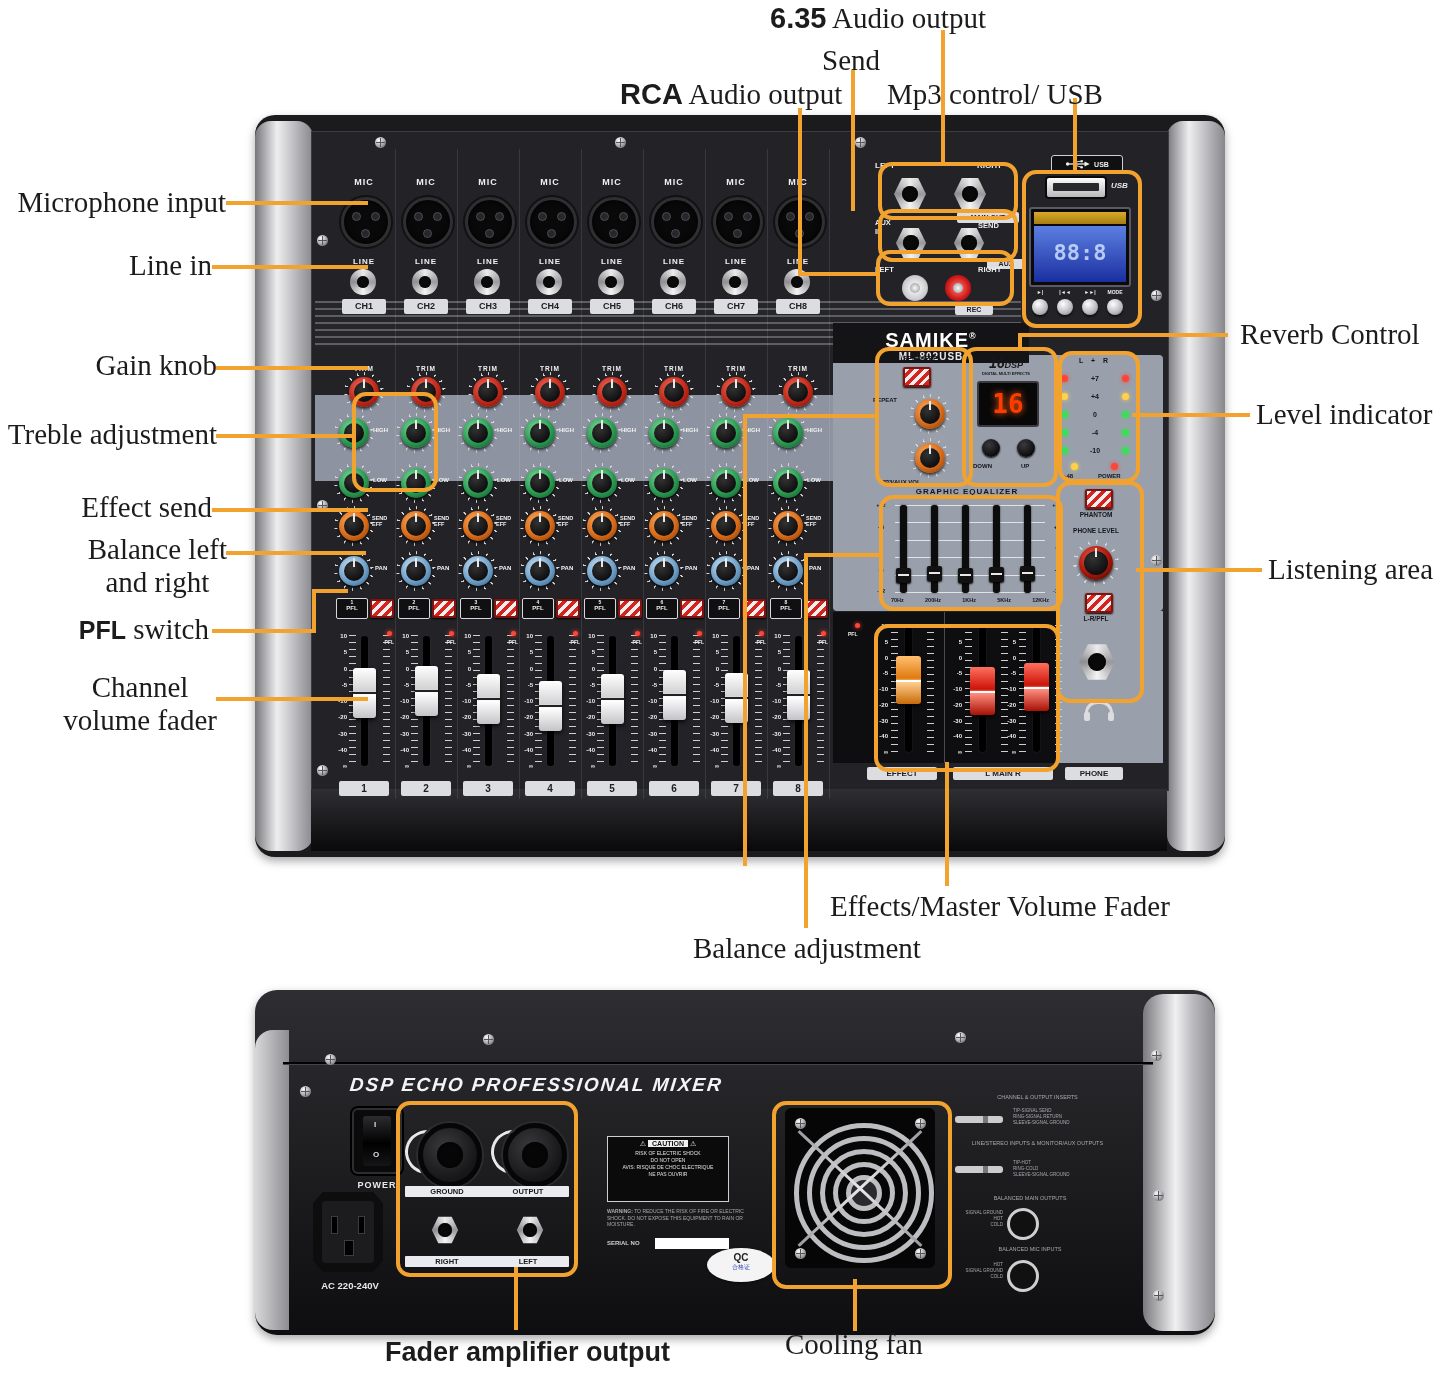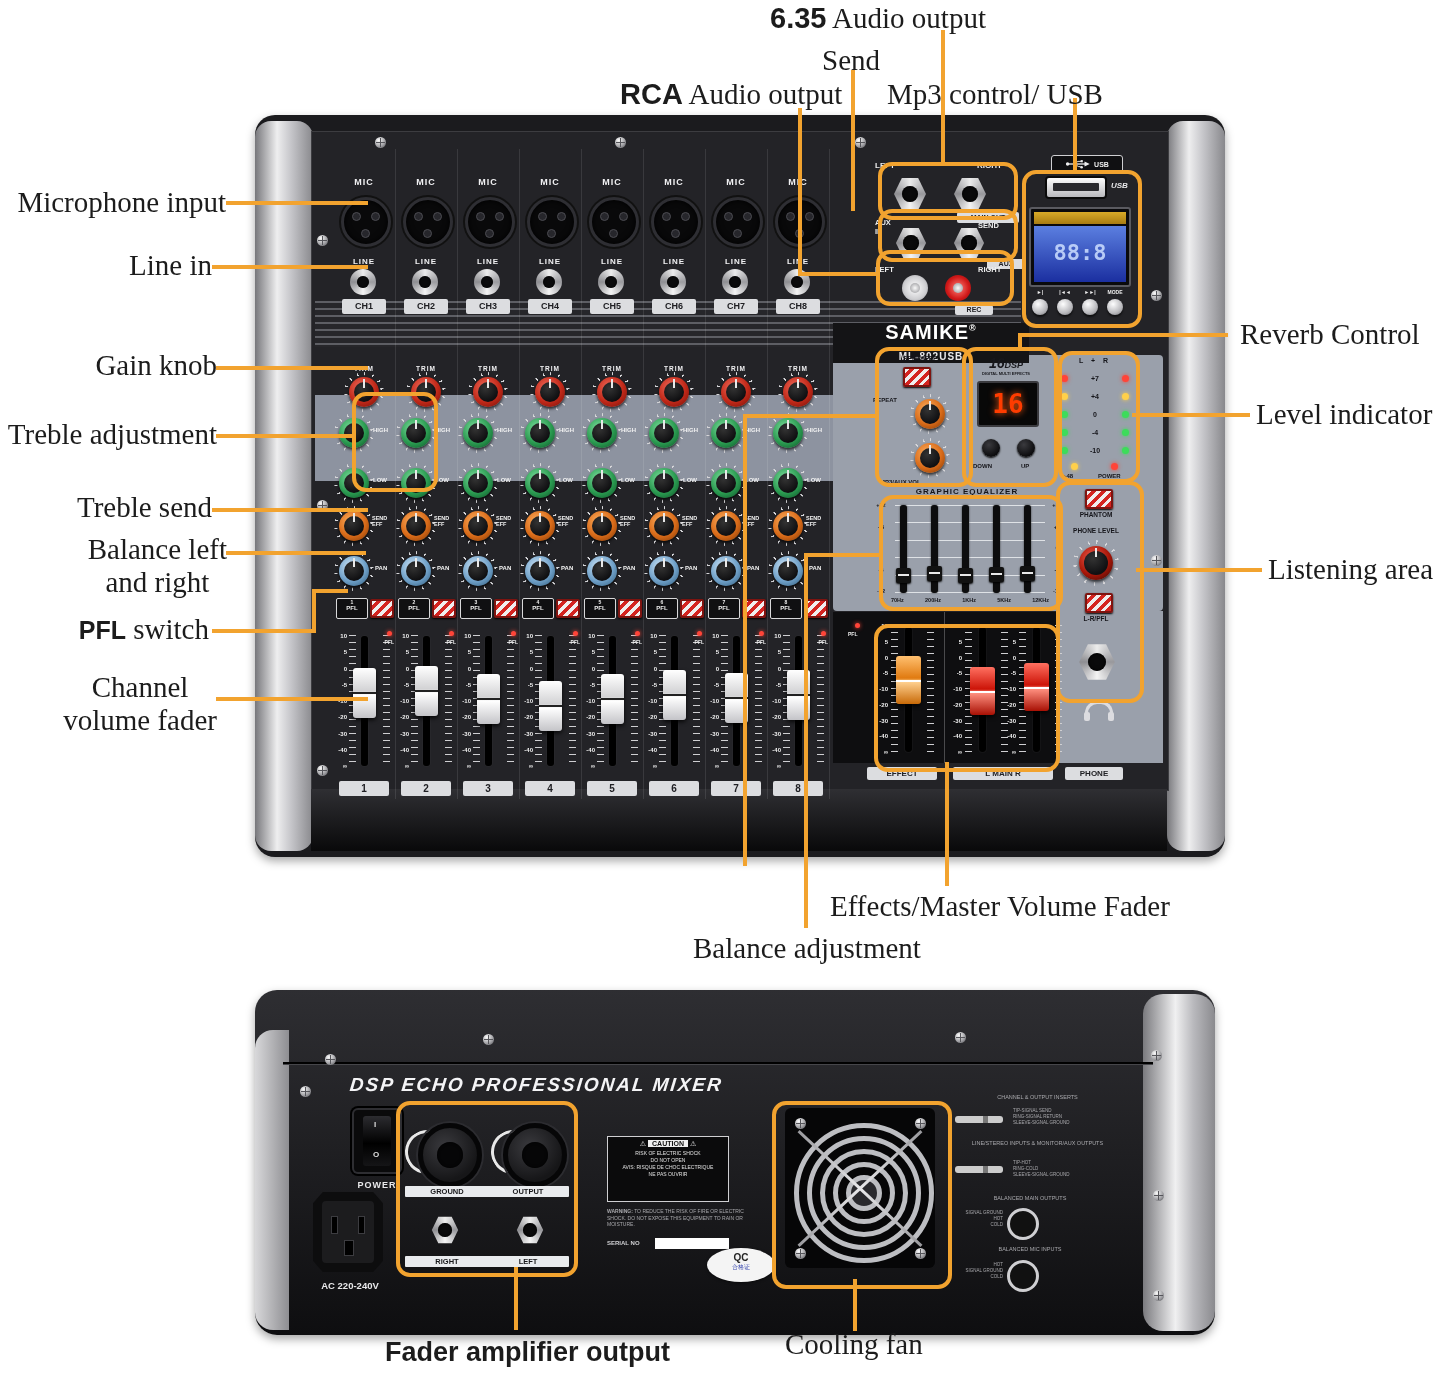--- a/index.html
+++ b/index.html
@@ -109,21 +109,21 @@
 
   <div class="callout" style="left:770px;top:2px;"><b>6.35</b><span> Audio output</span></div>
   <div class="callout" style="left:822px;top:44px;"><span>Send</span></div>
   <div class="callout" style="left:620px;top:78px;"><b>RCA</b><span> Audio output</span></div>
   <div class="callout" style="left:887px;top:78px;"><span>Mp3 control/ USB</span></div>
 
   <div class="callout" style="right:1219px;top:186px;"><span>Microphone input</span></div>
   <div class="callout" style="right:1233px;top:249px;"><span>Line in</span></div>
   <div class="callout" style="right:1228px;top:349px;"><span>Gain knob</span></div>
   <div class="callout" style="right:1228px;top:418px;"><span>Treble adjustment</span></div>
-  <div class="callout" style="right:1233px;top:491px;"><span>Treble send</span></div>
+  <div class="callout" style="right:1233px;top:491px;"><span>Effect send</span></div>
   <div class="callout" style="right:1218px;top:533px;text-align:center;"><span>Balance left</span><br><span>and right</span></div>
   <div class="callout" style="right:1236px;top:613px;"><b style="font-size:25px;">PFL</b><span> switch</span></div>
   <div class="callout" style="right:1228px;top:671px;text-align:center;"><span>Channel</span><br><span>volume fader</span></div>
 
   <div class="callout" style="left:1240px;top:318px;"><span>Reverb Control</span></div>
   <div class="callout" style="left:1256px;top:398px;"><span>Level indicator</span></div>
   <div class="callout" style="left:1268px;top:553px;"><span>Listening area</span></div>
 
   <div class="callout" style="left:830px;top:890px;"><span>Effects/Master Volume Fader</span></div>
   <div class="callout" style="left:693px;top:932px;"><span>Balance adjustment</span></div>
@@ -635,21 +635,21 @@
         <div style="position: absolute; left: 0px; top: 0px; width: 22px; text-align: center; font-family: &quot;Liberation Sans&quot;, sans-serif; font-weight: bold; font-size: 5px; color: rgb(238, 238, 238);">►|</div>
         <div class="btnc" style="left: 3px; top: 10px; width: 16px; height: 16px;"></div>
         <div style="position: absolute; left: 25px; top: 0px; width: 22px; text-align: center; font-family: &quot;Liberation Sans&quot;, sans-serif; font-weight: bold; font-size: 5px; color: rgb(238, 238, 238);">|◄◄</div>
         <div class="btnc" style="left: 28px; top: 10px; width: 16px; height: 16px;"></div>
         <div style="position: absolute; left: 50px; top: 0px; width: 22px; text-align: center; font-family: &quot;Liberation Sans&quot;, sans-serif; font-weight: bold; font-size: 5px; color: rgb(238, 238, 238);">►►|</div>
         <div class="btnc" style="left: 53px; top: 10px; width: 16px; height: 16px;"></div>
         <div style="position: absolute; left: 75px; top: 0px; width: 22px; text-align: center; font-family: &quot;Liberation Sans&quot;, sans-serif; font-weight: bold; font-size: 5px; color: rgb(238, 238, 238);">MODE</div>
         <div class="btnc" style="left: 78px; top: 10px; width: 16px; height: 16px;"></div>
       </div>
 
-    <div class="sml" style="left:582px;top:206px;width:188px;text-align:center;font-size:20px;letter-spacing:1px;color:#fff;"><span>SAMIKE</span><sup style="font-size:9px;">®</sup></div>
+    <div class="sml" style="left:582px;top:214px;width:188px;text-align:center;font-size:20px;letter-spacing:1px;color:#fff;"><span>SAMIKE</span><sup style="font-size:9px;">®</sup></div>
     <div class="sml" style="left:582px;top:236px;width:188px;text-align:center;font-size:10px;color:#e8e8ea;letter-spacing:1px;">ML-802USB</div>
 
     <div class="sml" style="left:622px;top:240px;width:86px;text-align:center;font-size:7px;color:#15151a;">SEND/EFF</div>
     <div class="hatch" style="left:648px;top:252px;"></div>
     <div class="sml" style="left:618px;top:282px;font-size:6px;color:#15151a;">REPEAT</div>
     <div class="ticks" style="left:655px;top:279px;width:40px;height:40px;"></div>
     <div class="knob k-orange" style="left:660px;top:284px;"></div>
     <div class="ticks" style="left:655px;top:323px;width:40px;height:40px;"></div>
     <div class="knob k-orange" style="left:660px;top:328px;"></div>
     <div class="sml" style="left:625px;top:364px;width:100px;font-size:6px;color:#15151a;">MP3/AUX VOL</div>

